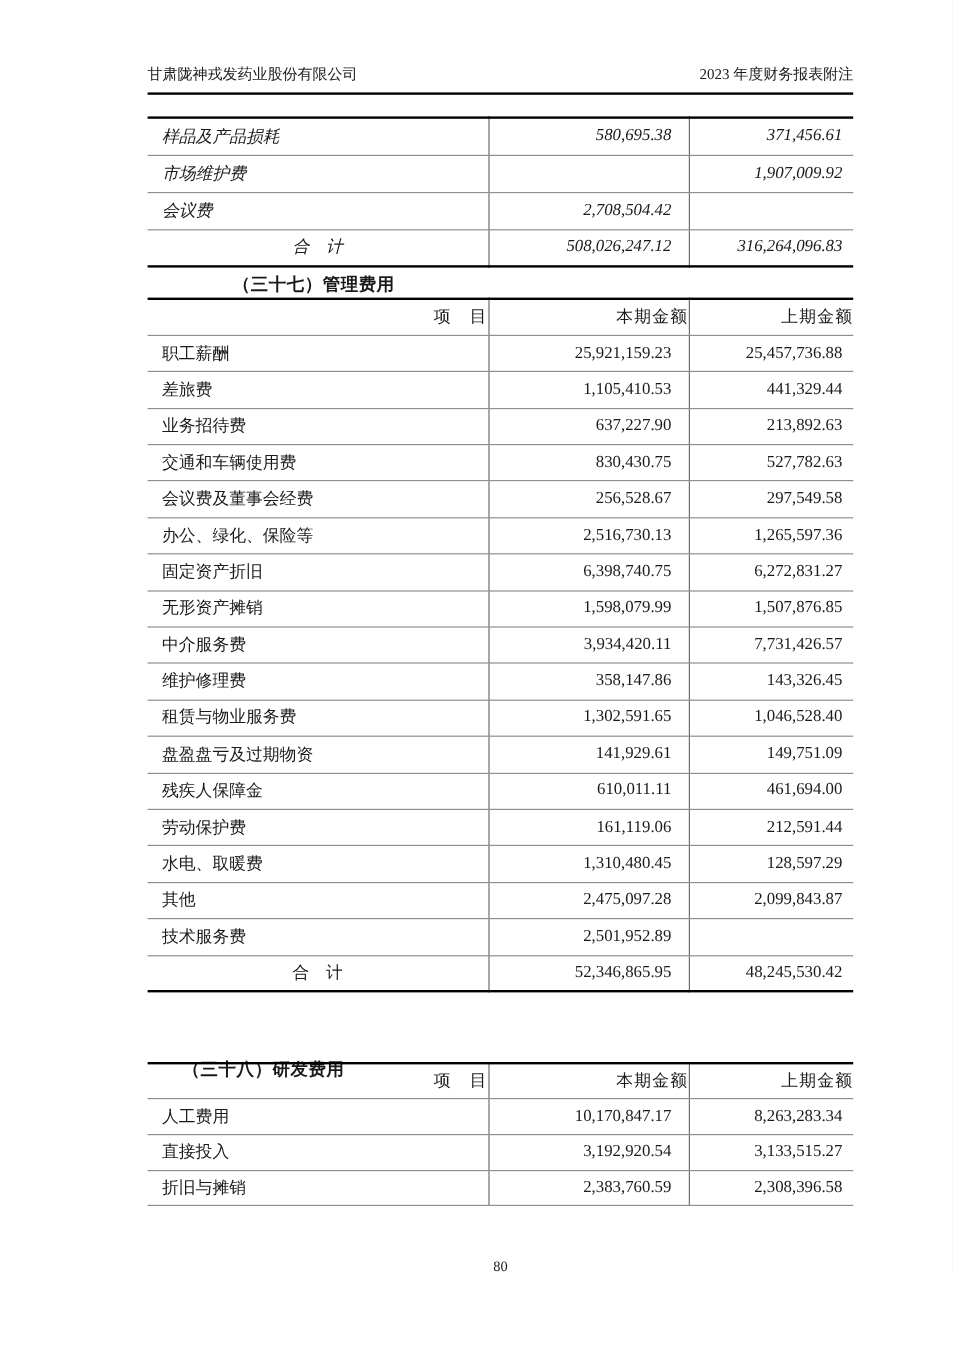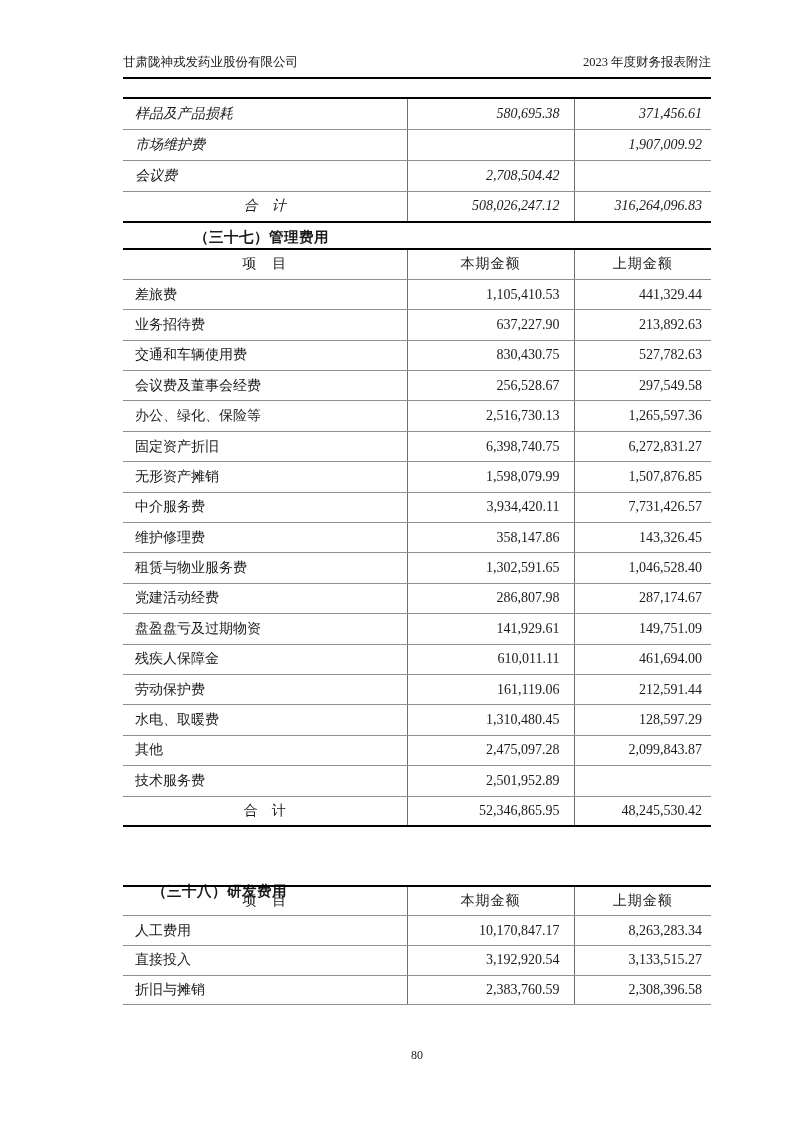--- a/index.html
+++ b/index.html
@@ -39,21 +39,21 @@
     vertical-align:middle;
     overflow:hidden; white-space:nowrap;
   }
   .fin-table th:first-child, .fin-table td:first-child,
   .fin-table th:nth-child(2), .fin-table td:nth-child(2) {
     border-right:1px solid #6e6e6e;
   }
   .t1 td { height:31px; }
   .t2 th, .t2 td { height:30.4px; }
   .t3 th, .t3 td { height:29.7px; }
-  .fin-table th { text-align:center; letter-spacing:1px; }
+  .fin-table th { text-align:right; letter-spacing:1px; }
   .fin-table td.item { text-align:left; padding-left:12px; }
   .fin-table td.item.total { text-align:center; padding-left:0; }
   .fin-table td.num { text-align:right; padding-right:14px; }
   .fin-table td.num:last-child { padding-right:9px; }
   .section-title {
     position:absolute; left:152px;
     font-size:14.5px; font-weight:bold;
     letter-spacing:0.5px;
   }
   .page-footer {
@@ -111,20 +111,25 @@
       </colgroup>
     <thead>
       <tr>
         <th>项　目</th>
         <th>本期金额</th>
         <th>上期金额</th>
       </tr>
     </thead>
     <tbody>
         <tr>
+          <td class="item">职工薪酬</td>
+          <td class="num">25,921,159.23</td>
+          <td class="num">25,457,736.88</td>
+        </tr>
+        <tr>
           <td class="item">差旅费</td>
           <td class="num">1,105,410.53</td>
           <td class="num">441,329.44</td>
         </tr>
         <tr>
           <td class="item">业务招待费</td>
           <td class="num">637,227.90</td>
           <td class="num">213,892.63</td>
         </tr>
         <tr>
@@ -159,25 +164,20 @@
         </tr>
         <tr>
           <td class="item">维护修理费</td>
           <td class="num">358,147.86</td>
           <td class="num">143,326.45</td>
         </tr>
         <tr>
           <td class="item">租赁与物业服务费</td>
           <td class="num">1,302,591.65</td>
           <td class="num">1,046,528.40</td>
-        </tr>
-        <tr>
-          <td class="item">党建活动经费</td>
-          <td class="num">286,807.98</td>
-          <td class="num">287,174.67</td>
         </tr>
         <tr>
           <td class="item">盘盈盘亏及过期物资</td>
           <td class="num">141,929.61</td>
           <td class="num">149,751.09</td>
         </tr>
         <tr>
           <td class="item">残疾人保障金</td>
           <td class="num">610,011.11</td>
           <td class="num">461,694.00</td>

